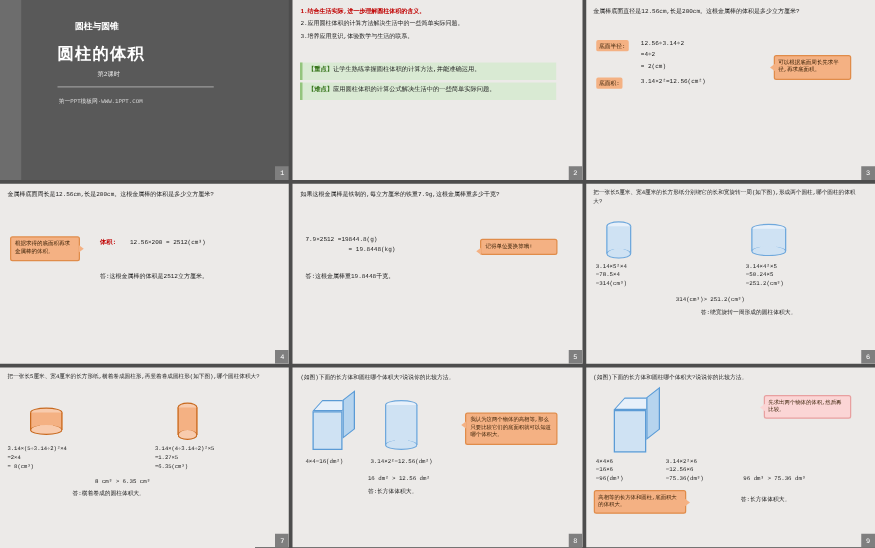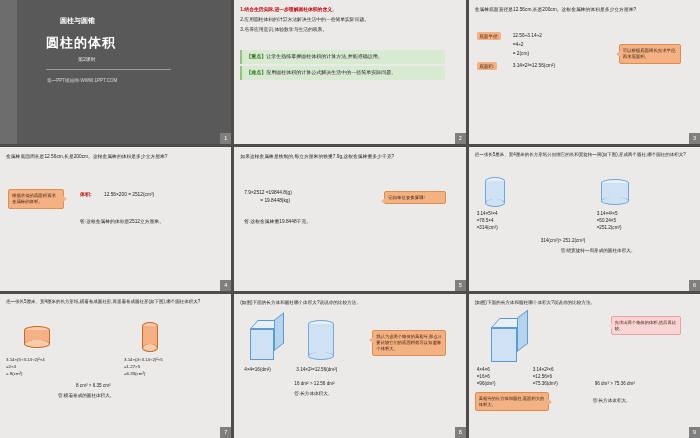--- a/index.html
+++ b/index.html
@@ -18,20 +18,21 @@
     width: 700px; height: 438px;
     padding: 0;
     background: #4d4d4d;
   }
   .slide {
     position: relative;
     background: #eceae8;
     overflow: hidden;
     font-size: 5px;
     color: #222;
+    font-family: Liberation Mono, monospace;
   }
   .pagenum {
     position: absolute;
     right: 0; bottom: 0;
     width: 11px; height: 11px;
     background: #7f7f7f;
     color: #fff;
     font-size: 5.5px;
     line-height: 11px;
     text-align: center;

